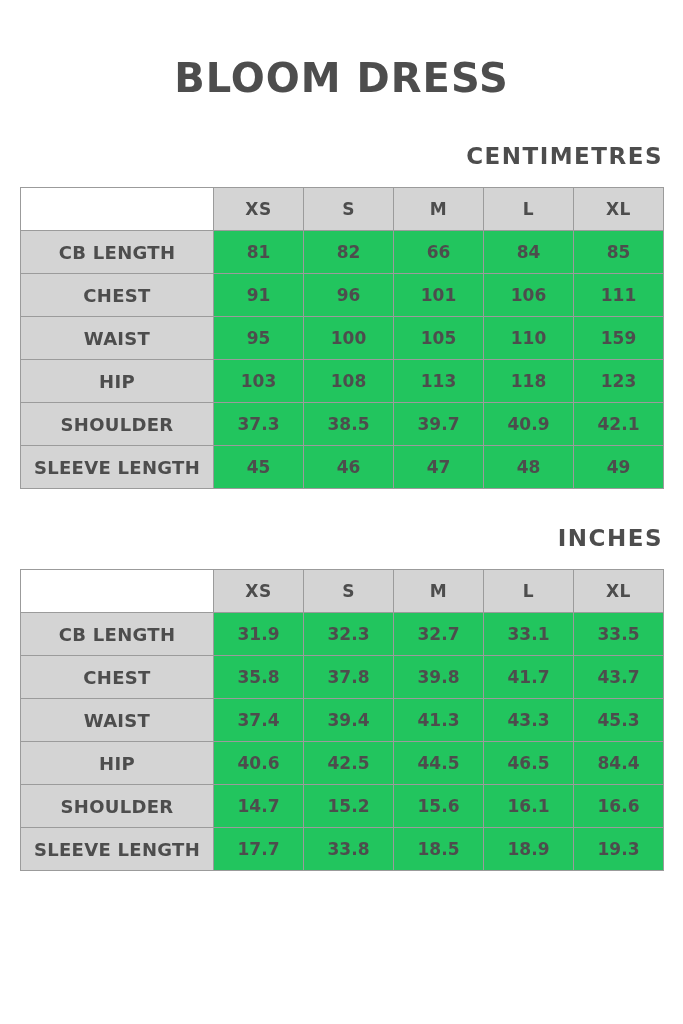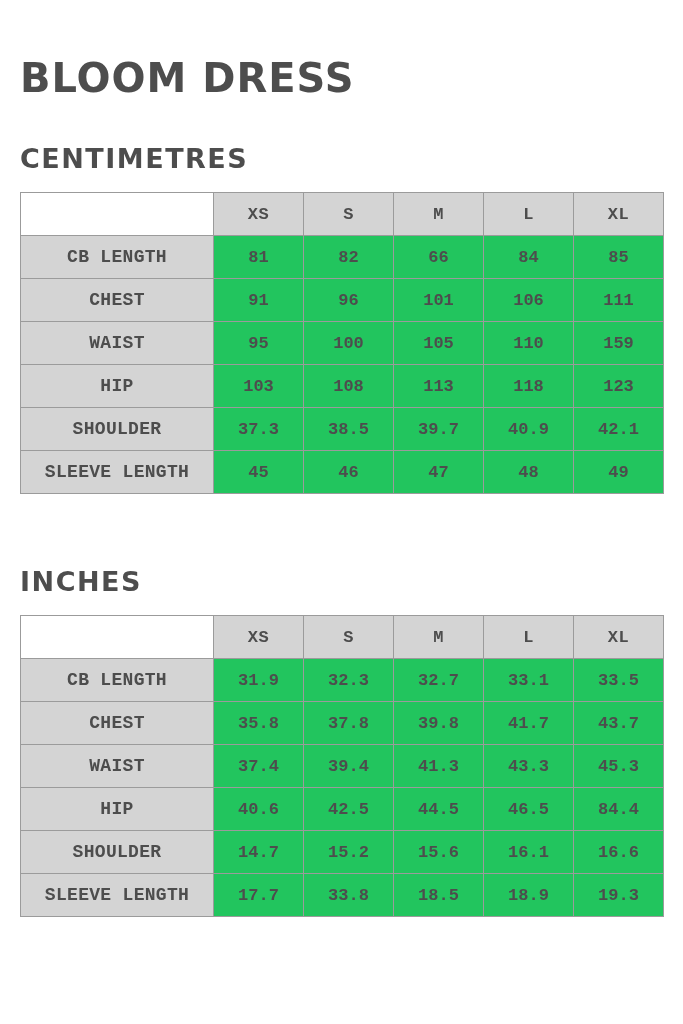--- a/index.html
+++ b/index.html
@@ -15,48 +15,47 @@
     overflow: hidden;
   }
   .page {
     width: 683px;
     height: 1024px;
     box-sizing: border-box;
     padding: 0 20px;
     position: relative;
   }
   .title {
-    text-align: left;
+    text-align: center;
     font-size: 40px;
     font-weight: bold;
     letter-spacing: 1px;
     color: #4d4d4d;
     margin-top: 55px;
     margin-bottom: 0;
   }
   .section {
     margin-top: 42px;
   }
   .section.second {
-    margin-top: 72px;
+    margin-top: 36px;
   }
   .section-title {
-    text-align: left;
-    font-size: 27px;
+    text-align: right;
+    font-size: 23px;
     font-weight: bold;
     letter-spacing: 1.5px;
     color: #4d4d4d;
     margin-bottom: 18px;
   }
   table {
     border-collapse: collapse;
     width: 643px;
     margin: 0 auto;
     table-layout: fixed;
-    font-family: Liberation Mono, monospace;
   }
   table td, table th {
     border: 1px solid #9b9b9b;
     height: 42px;
     text-align: center;
     vertical-align: middle;
     font-size: 17px;
     font-weight: bold;
     color: #4d4d4d;
     padding: 0;

